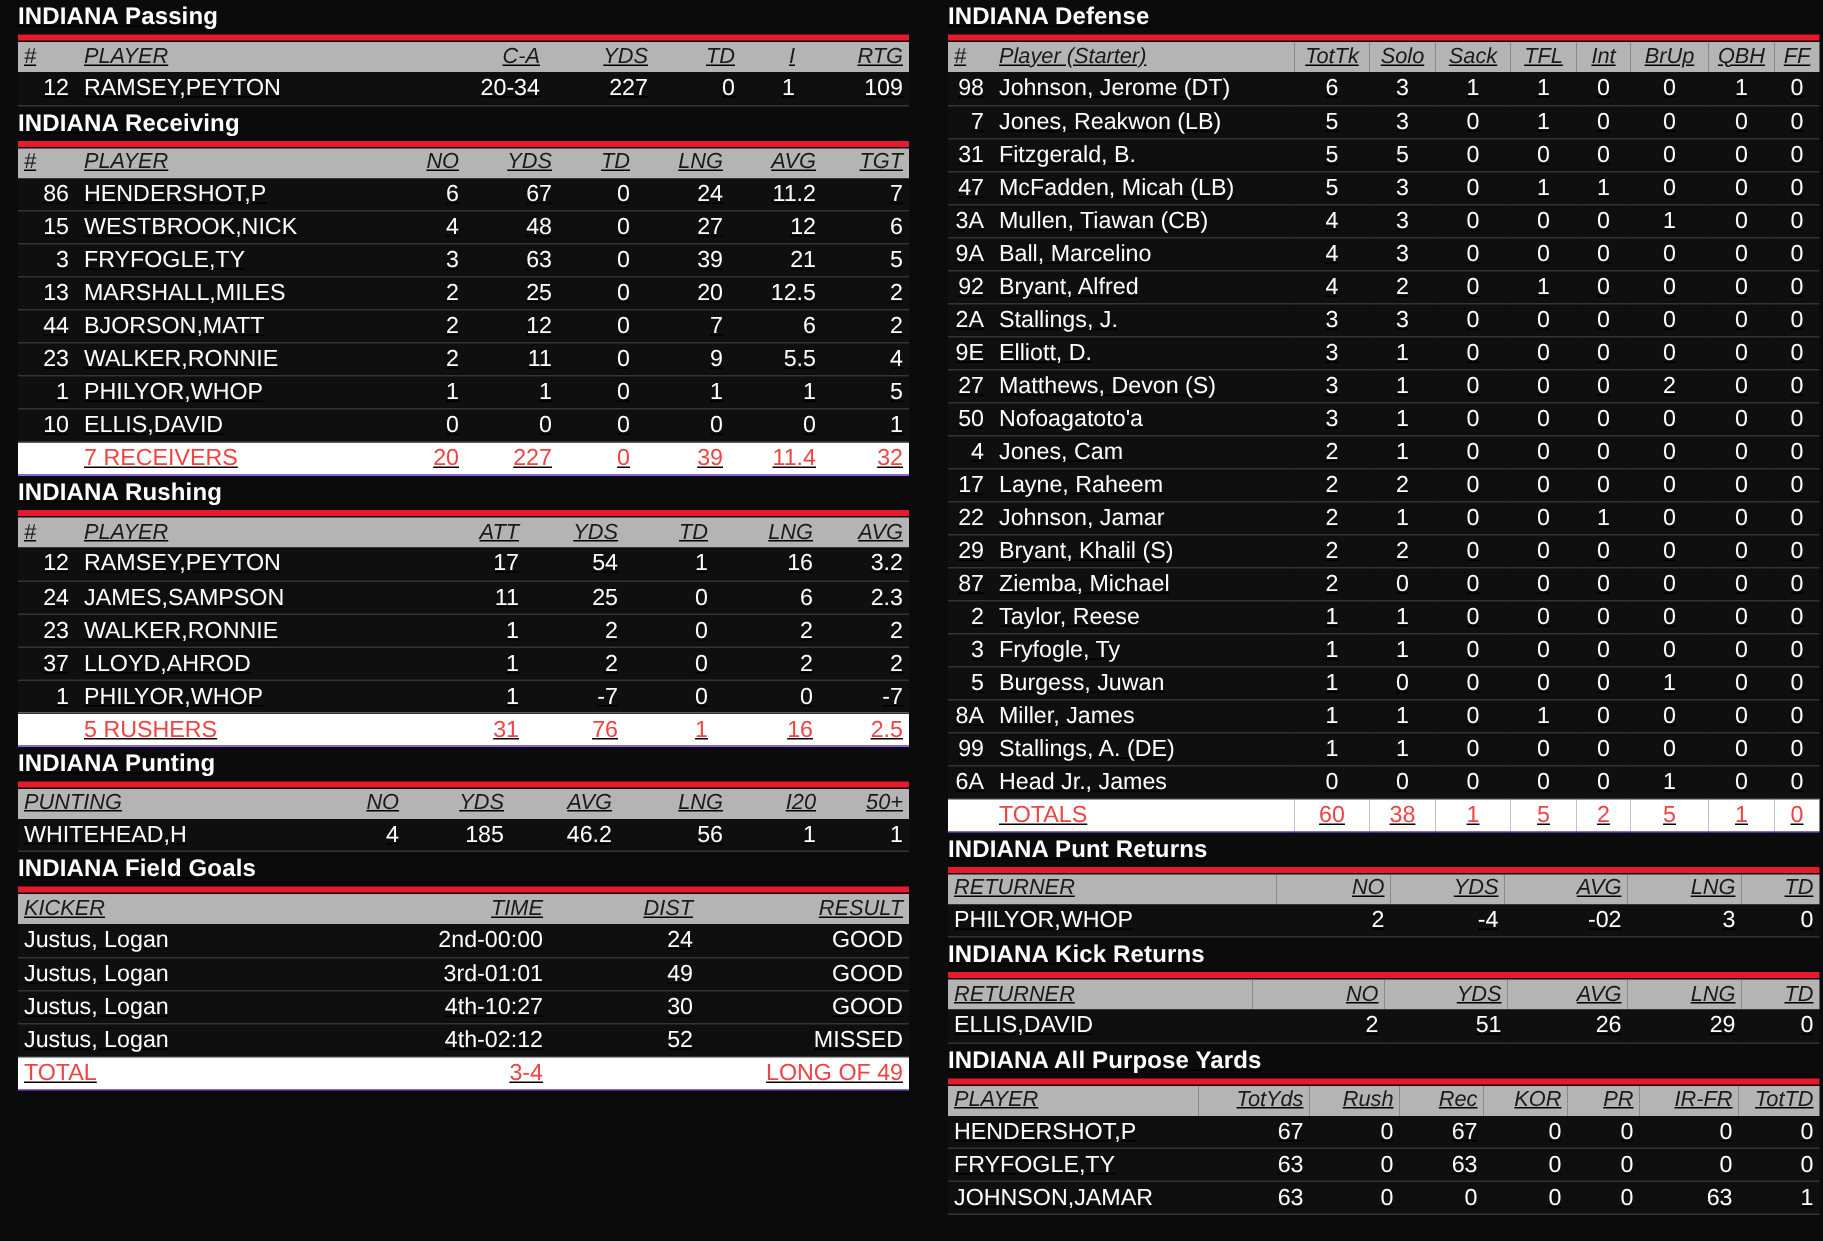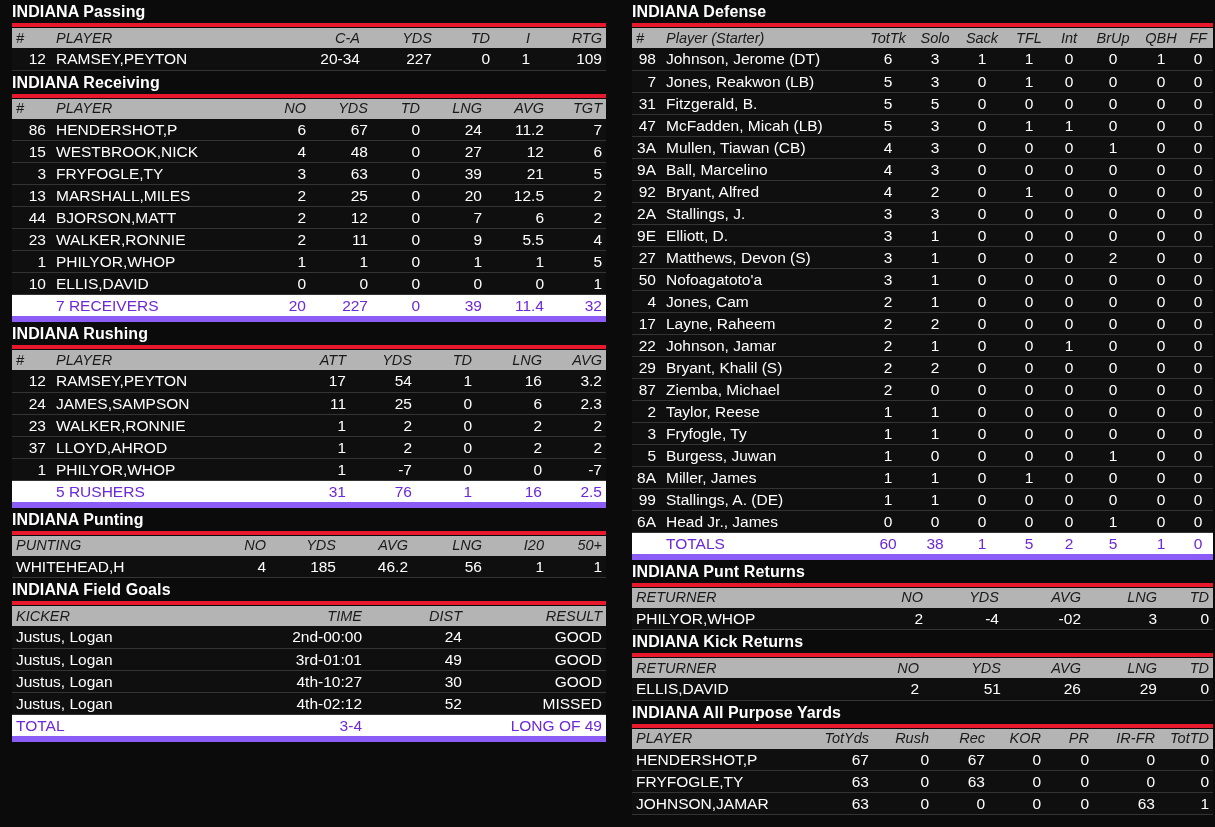--- a/index.html
+++ b/index.html
@@ -6,20 +6,21 @@
   html, body {
     width: 1215px; height: 827px;
     background: #0b0b0b;
     font-family: "Liberation Sans", sans-serif;
     overflow: hidden;
   }
   .page {
     width: 1215px; height: 680px;
     display: flex;
     background: #0b0b0b;
+    text-decoration: underline;
   }
   .col-left  { width: 608px; padding: 0 0 0 0; }
   .col-gap   { width: 12px; background: #0b0b0b; }
   .col-right { width: 595px; }
 
   
   .sec-title {
     color: #ffffff;
     font-size: 16px;
     font-weight: bold;
@@ -56,22 +57,22 @@
     font-size: 15.5px;
     line-height: 21px;
     height: 22px;
     padding: 0 4px;
     border-bottom: 1px solid #343434;
     white-space: nowrap;
     background: #0f0f0f;
   }
   tbody tr.totals td {
     background: #ffffff;
-    color: #6d28d9;
-    border-bottom: 6px solid #8b5cf6;
+    color: #ef4444;
+    border-bottom: 1px solid #8b5cf6;
   }
   .ta-l { text-align: left; }
   .ta-r { text-align: right; }
   .ta-c { text-align: center; }
 
   
   .jersey { text-align: right; padding-right: 6px; }
 
   .tbl-wrap { padding-left: 12px; padding-right: 2px; }
 </style>

